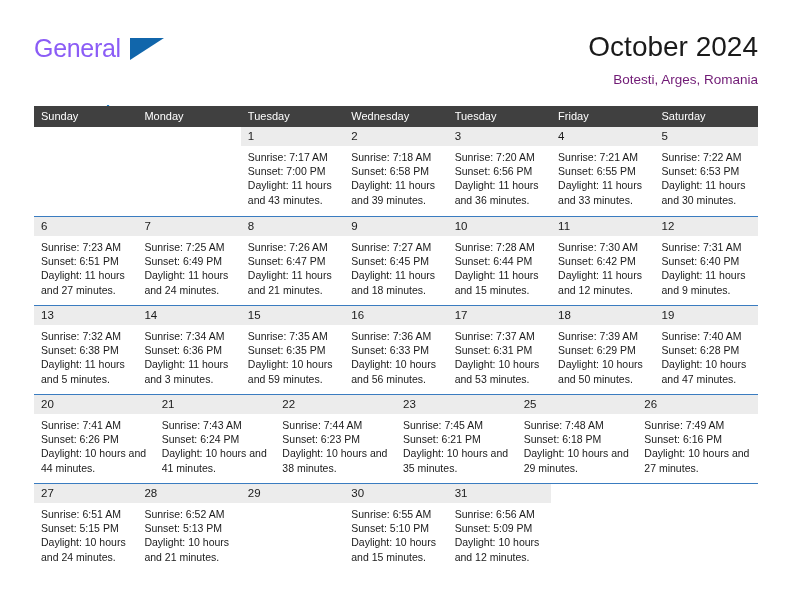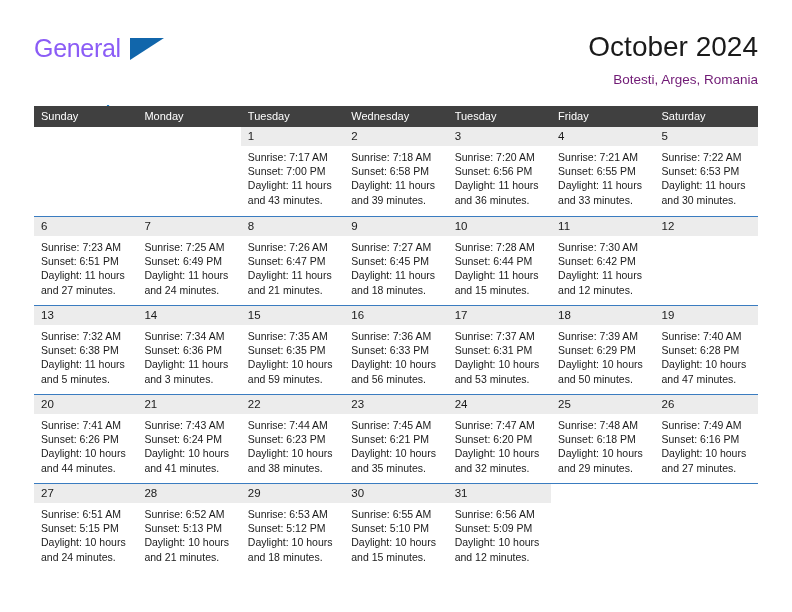--- a/index.html
+++ b/index.html
@@ -301,20 +301,25 @@
             <div class="day-info">
               <div>Sunrise: 7:30 AM</div>
               <div>Sunset: 6:42 PM</div>
               <div class="dl">Daylight: 11 hours and 12 minutes.</div>
             </div>
           </div>
           <div class="day">
             <div class="day-numband">
               <div class="day-num">12</div>
             </div>
+            <div class="day-info">
+              <div>Sunrise: 7:31 AM</div>
+              <div>Sunset: 6:40 PM</div>
+              <div class="dl">Daylight: 11 hours and 9 minutes.</div>
+            </div>
           </div>
         </div>
         <div class="week">
           <div class="day">
             <div class="day-numband">
               <div class="day-num">13</div>
             </div>
             <div class="day-info">
               <div>Sunrise: 7:32 AM</div>
               <div>Sunset: 6:38 PM</div>
@@ -418,30 +423,20 @@
               <div class="day-num">23</div>
             </div>
             <div class="day-info">
               <div>Sunrise: 7:45 AM</div>
               <div>Sunset: 6:21 PM</div>
               <div class="dl">Daylight: 10 hours and 35 minutes.</div>
             </div>
           </div>
           <div class="day">
             <div class="day-numband">
-              <div class="day-num">24</div>
-            </div>
-            <div class="day-info">
-              <div>Sunrise: 7:47 AM</div>
-              <div>Sunset: 6:20 PM</div>
-              <div class="dl">Daylight: 10 hours and 32 minutes.</div>
-            </div>
-          </div>
-          <div class="day">
-            <div class="day-numband">
               <div class="day-num">25</div>
             </div>
             <div class="day-info">
               <div>Sunrise: 7:48 AM</div>
               <div>Sunset: 6:18 PM</div>
               <div class="dl">Daylight: 10 hours and 29 minutes.</div>
             </div>
           </div>
           <div class="day">
             <div class="day-numband">
@@ -472,25 +467,20 @@
             <div class="day-info">
               <div>Sunrise: 6:52 AM</div>
               <div>Sunset: 5:13 PM</div>
               <div class="dl">Daylight: 10 hours and 21 minutes.</div>
             </div>
           </div>
           <div class="day">
             <div class="day-numband">
               <div class="day-num">29</div>
             </div>
-            <div class="day-info">
-              <div>Sunrise: 6:53 AM</div>
-              <div>Sunset: 5:12 PM</div>
-              <div class="dl">Daylight: 10 hours and 18 minutes.</div>
-            </div>
           </div>
           <div class="day">
             <div class="day-numband">
               <div class="day-num">30</div>
             </div>
             <div class="day-info">
               <div>Sunrise: 6:55 AM</div>
               <div>Sunset: 5:10 PM</div>
               <div class="dl">Daylight: 10 hours and 15 minutes.</div>
             </div>

